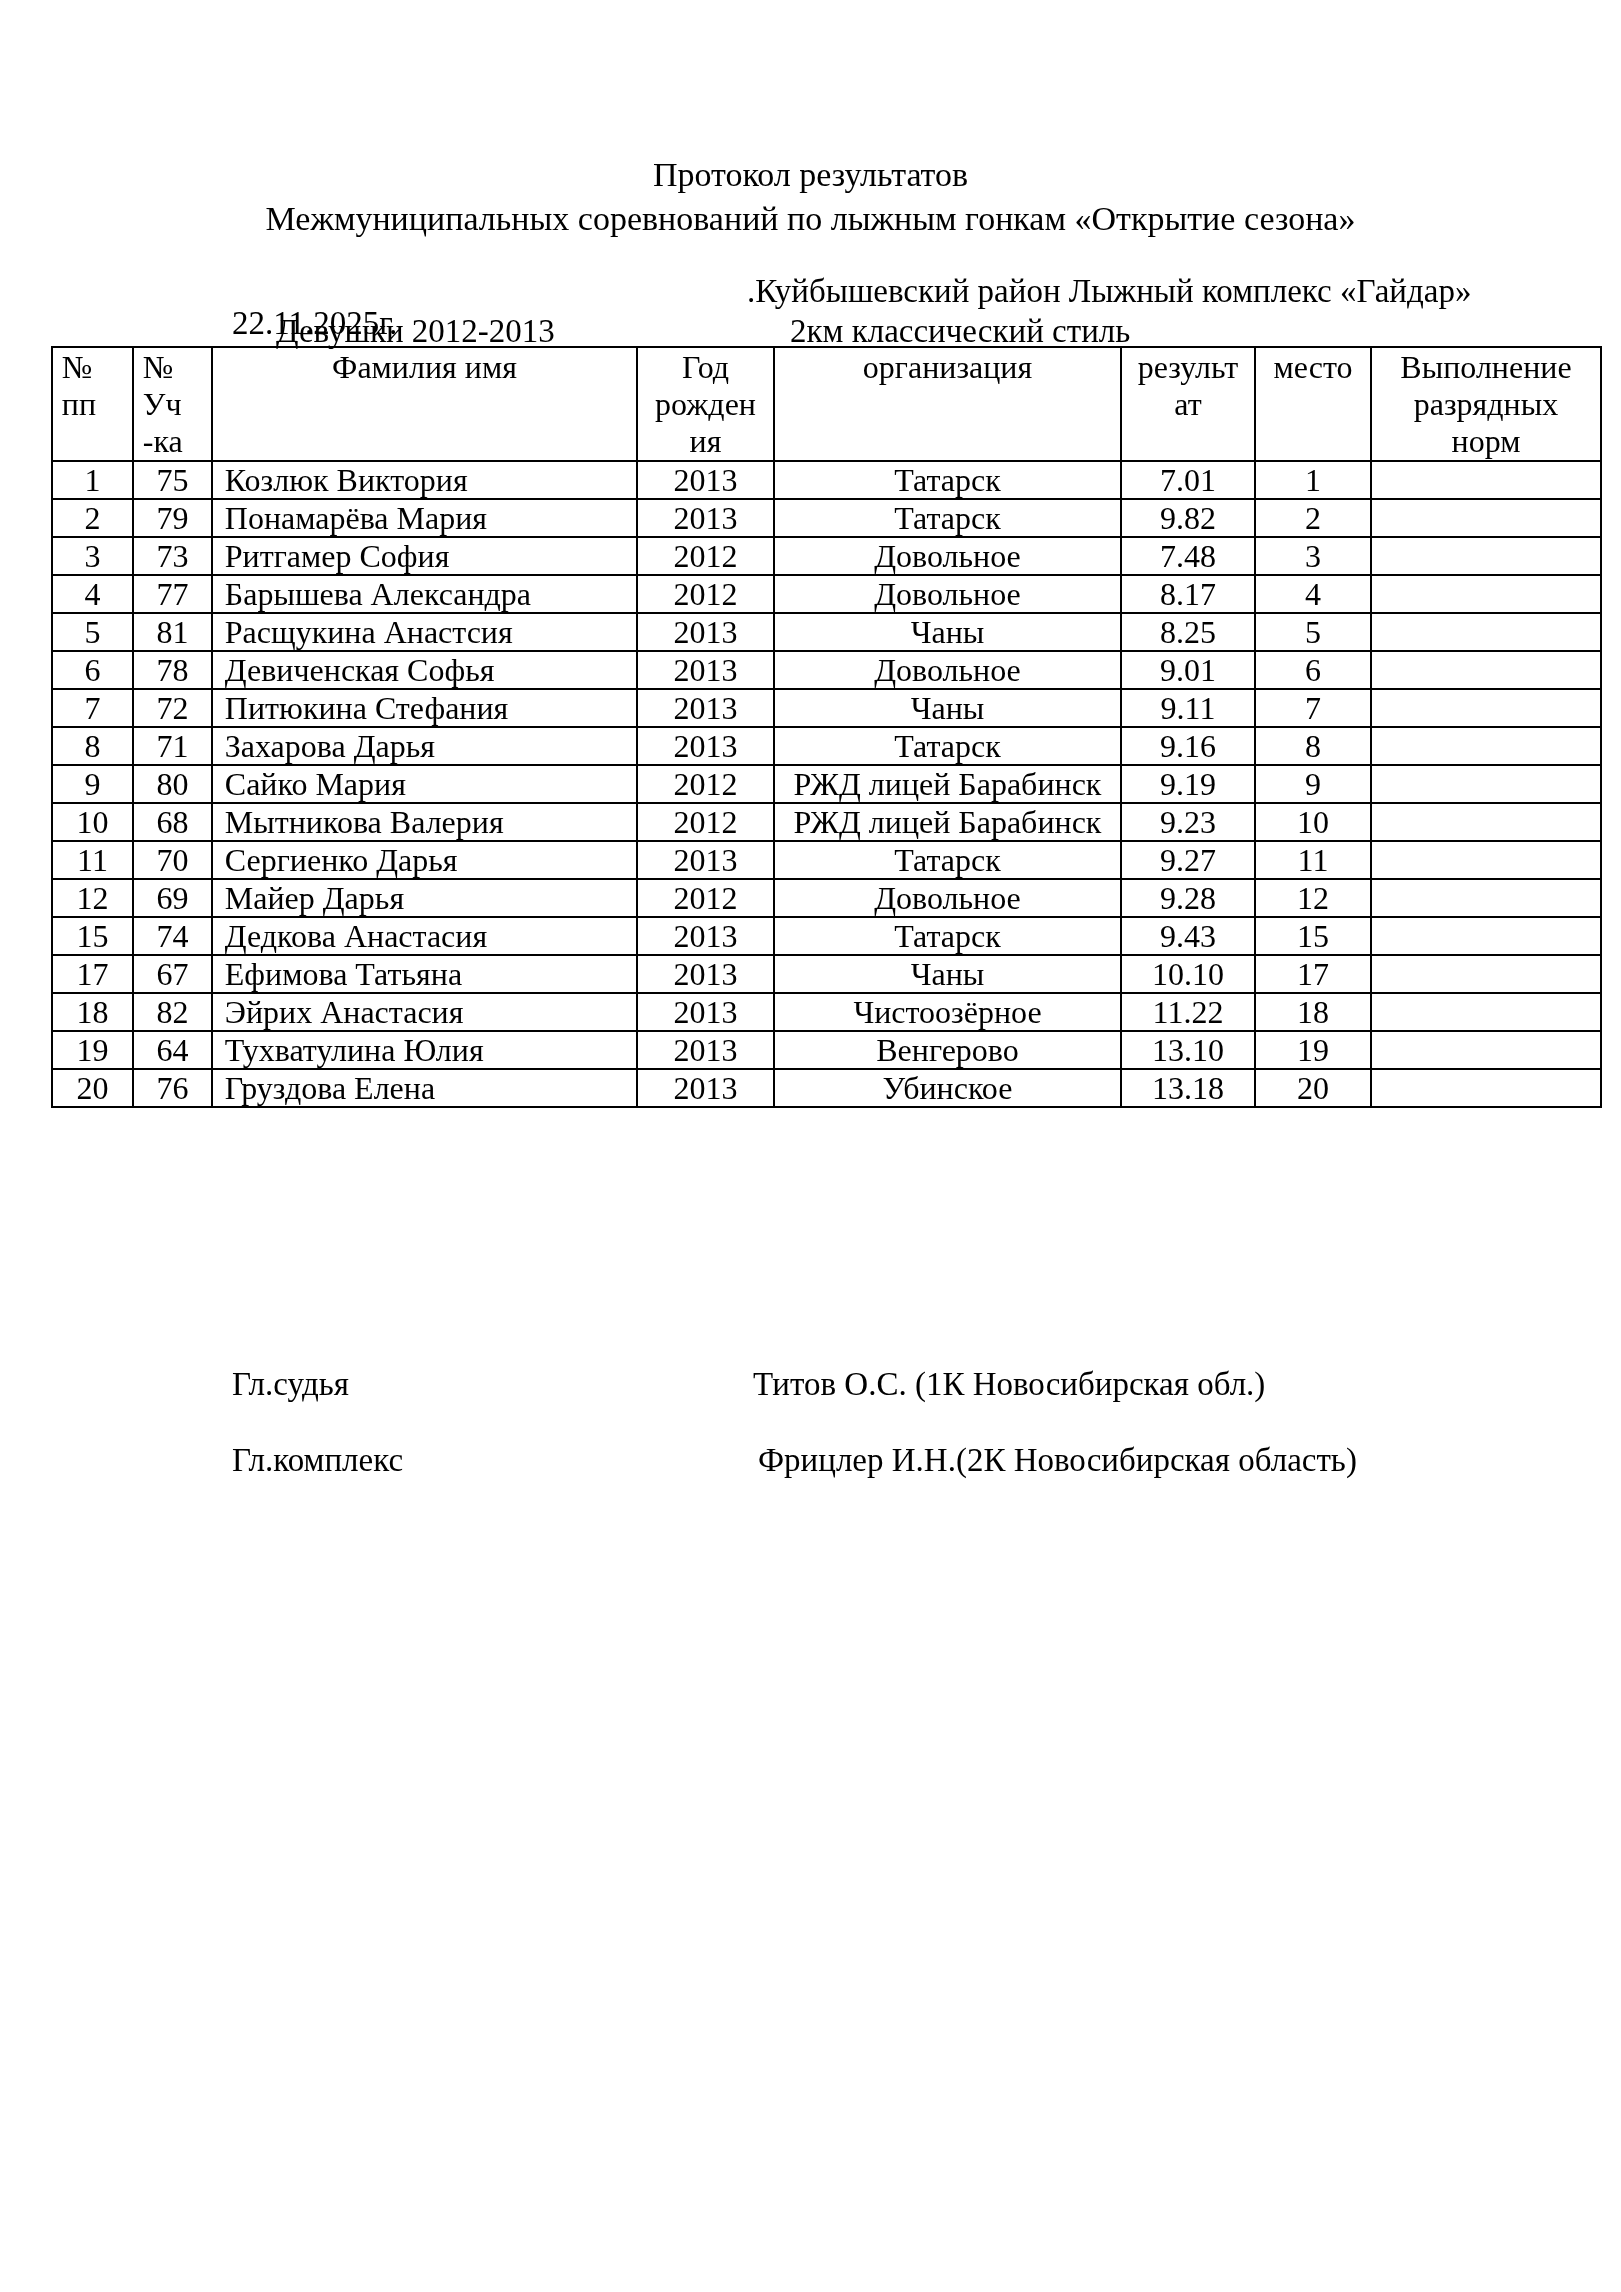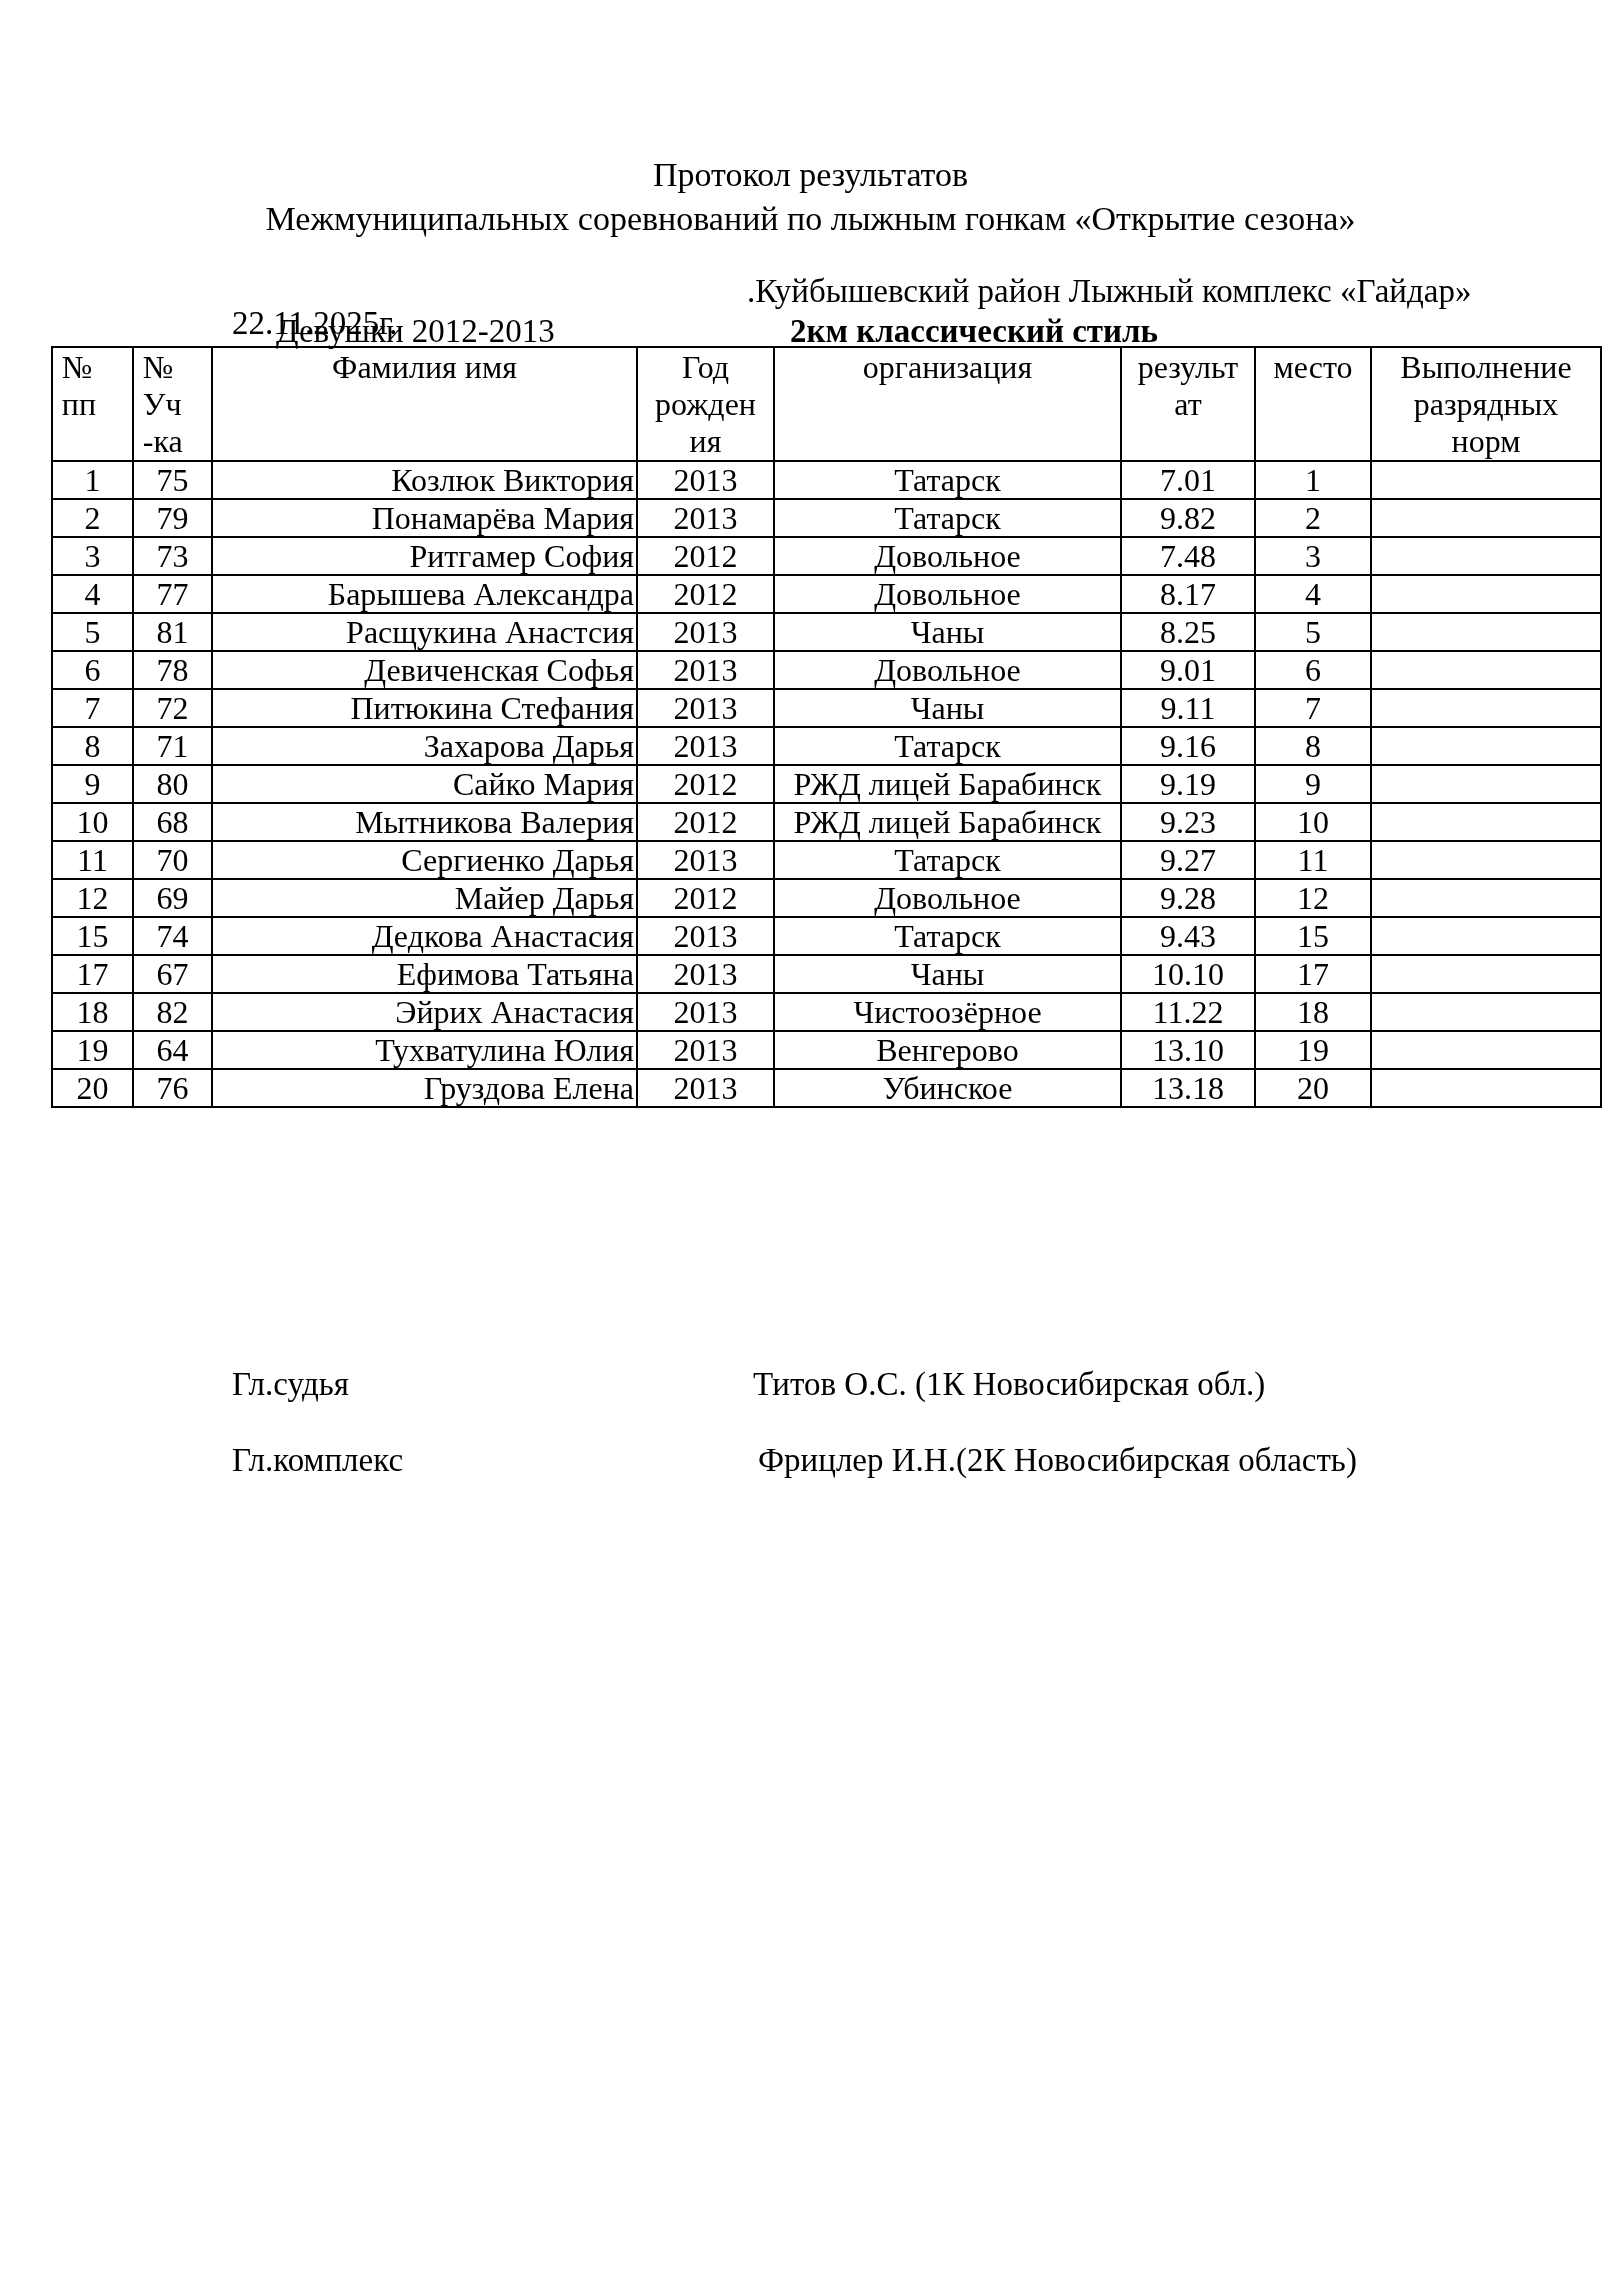--- a/index.html
+++ b/index.html
@@ -19,21 +19,21 @@
     left: 0;
     width: 100%;
     text-align: center;
     font-size: 34px;
     line-height: 44px;
   }
   .abs { position: absolute; font-size: 33px; line-height: 39px; white-space: nowrap; }
   .meta-date     { top: 272px; left: 232px; margin-top: 32px; }
   .meta-location { top: 272px; left: 747px; }
   .meta-category { top: 312px; left: 276px; }
-  .meta-distance { top: 312px; left: 790px; font-weight: bold; }
+  .meta-distance { top: 312px; left: 790px; }
 
   table.results {
     position: absolute;
     top: 346px;
     left: 51px;
     width: 1551px;
     border-collapse: collapse;
     table-layout: fixed;
     border: 2.9px solid #000;
   }
@@ -54,21 +54,21 @@
   }
   table.results th.left { text-align: left; padding-left: 8.8px; }
   table.results td {
     height: 38px;
     line-height: 36px;
     text-align: center;
     vertical-align: middle;
     padding: 0 2px;
     white-space: nowrap;
   }
-  table.results td.name { text-align: right; padding-left: 11.8px; margin-top: 16px; }
+  table.results td.name { text-align: left; padding-left: 11.8px; margin-top: 16px; }
 
   .sig-judge-label     { top: 1365px; left: 232px; }
   .sig-judge-value     { top: 1365px; left: 753px; }
   .sig-secretary-label { top: 1441px; left: 232px; }
   .sig-secretary-value { top: 1441px; left: 758px; }
 </style>
 </head>
 <body>
 
 <div class="page">

